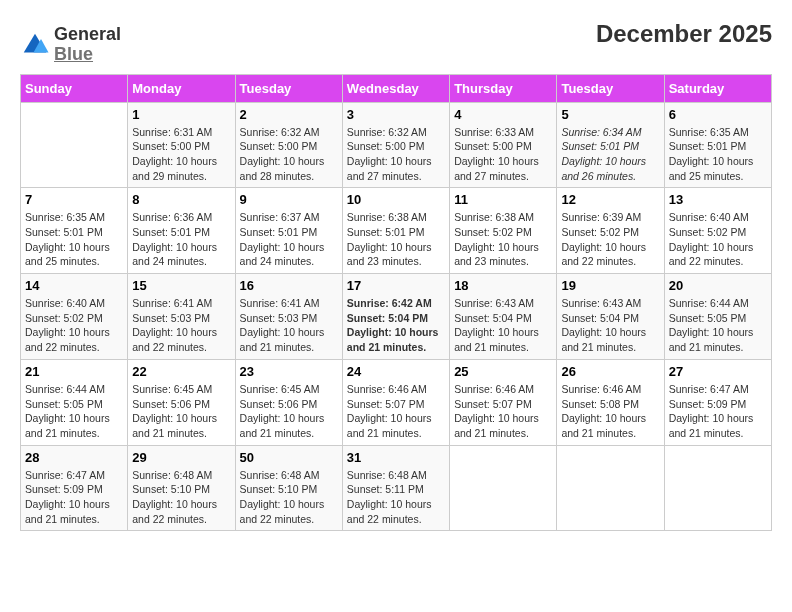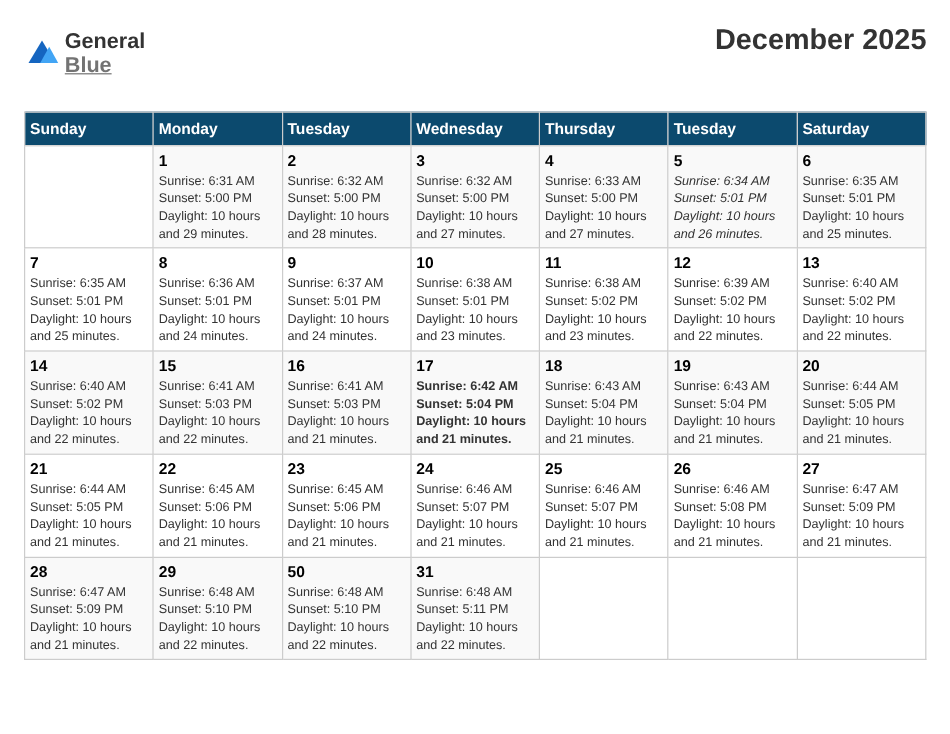--- a/index.html
+++ b/index.html
@@ -7,21 +7,21 @@
       font-family: Arial, sans-serif;
       background: #fff;
       width: 792px;
       min-height: 612px;
       padding: 20px;
     }
     .header {
       display: flex;
       justify-content: space-between;
       align-items: flex-start;
-      margin-bottom: 28px;
+      margin-bottom: 9px;
     }
     .logo {
       display: flex;
       align-items: center;
       margin-top: 5px;
     }
     .logo-text {
       font-size: 18px;
       font-weight: bold;
       color: #333;
@@ -43,21 +43,21 @@
       font-size: 16px;
       color: #555;
       margin-top: 2px;
     }
     table {
       width: 100%;
       border-collapse: collapse;
       font-size: 11px;
     }
     thead tr th {
-      background-color: #0c4a6e;
+      background-color: #d946ef;
       color: #fff;
       padding: 6px 4px;
       text-align: left;
       font-size: 13px;
       font-weight: bold;
       border: 1px solid #ccc;
     }
     tbody tr td {
       border: 1px solid #ccc;
       vertical-align: top;

